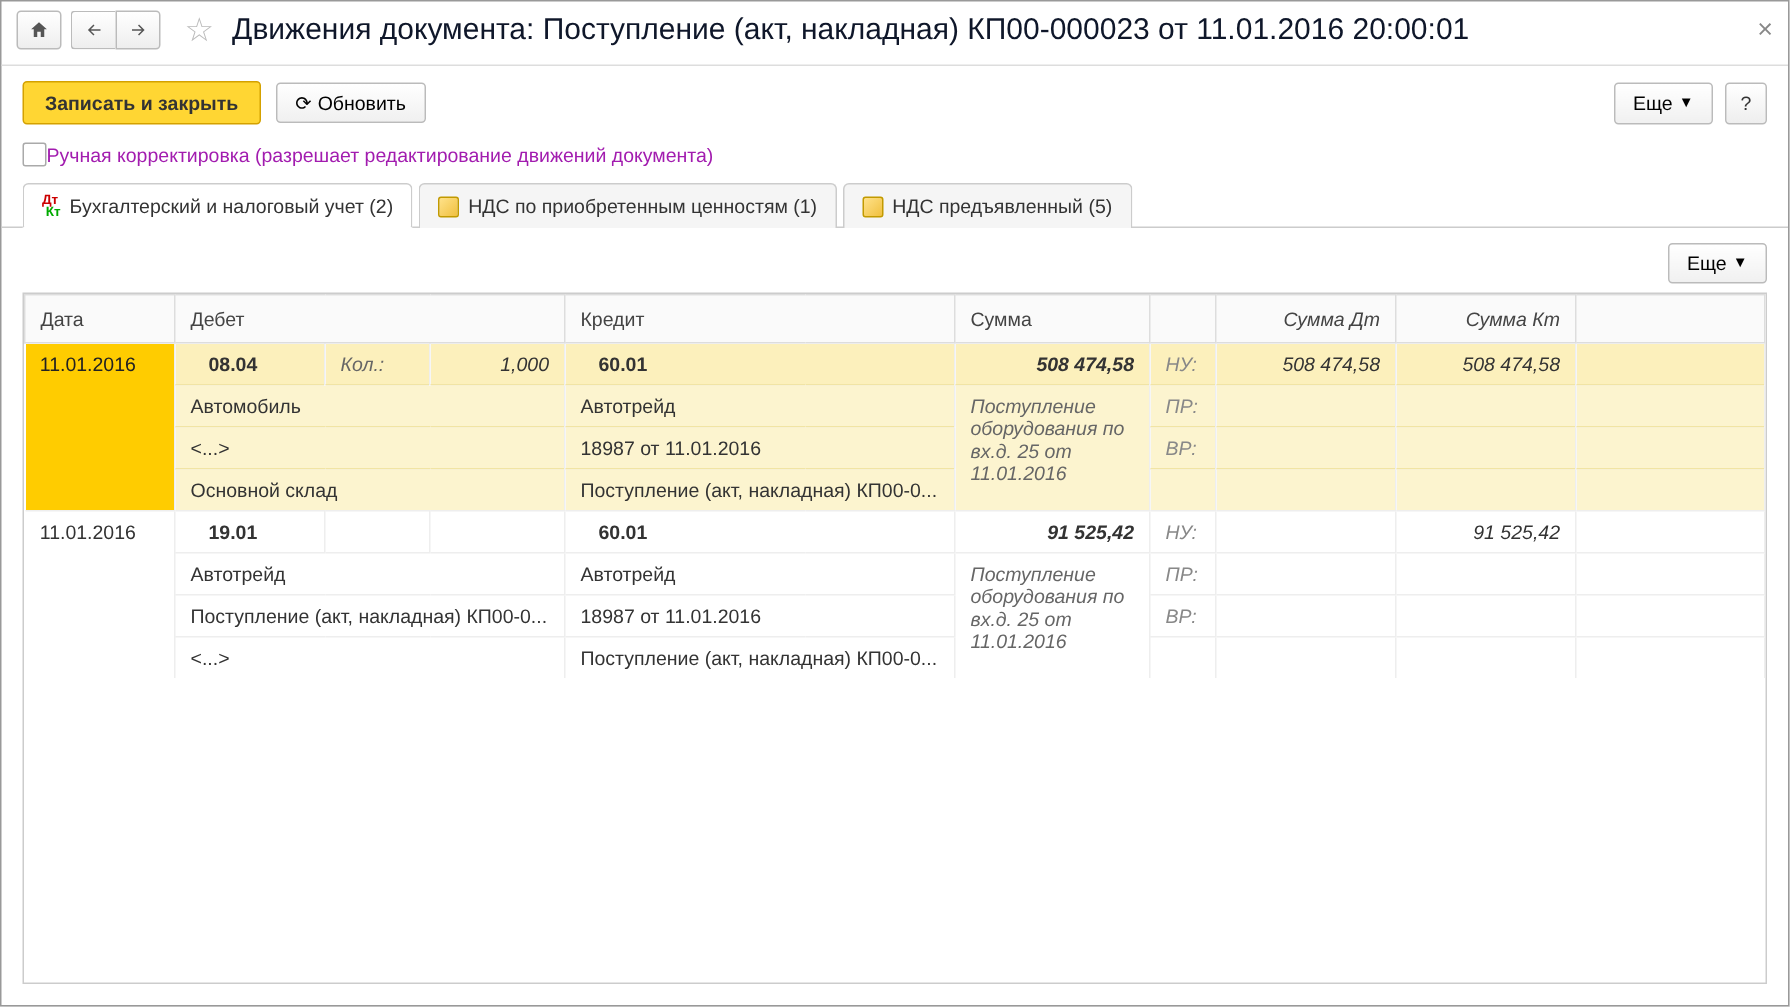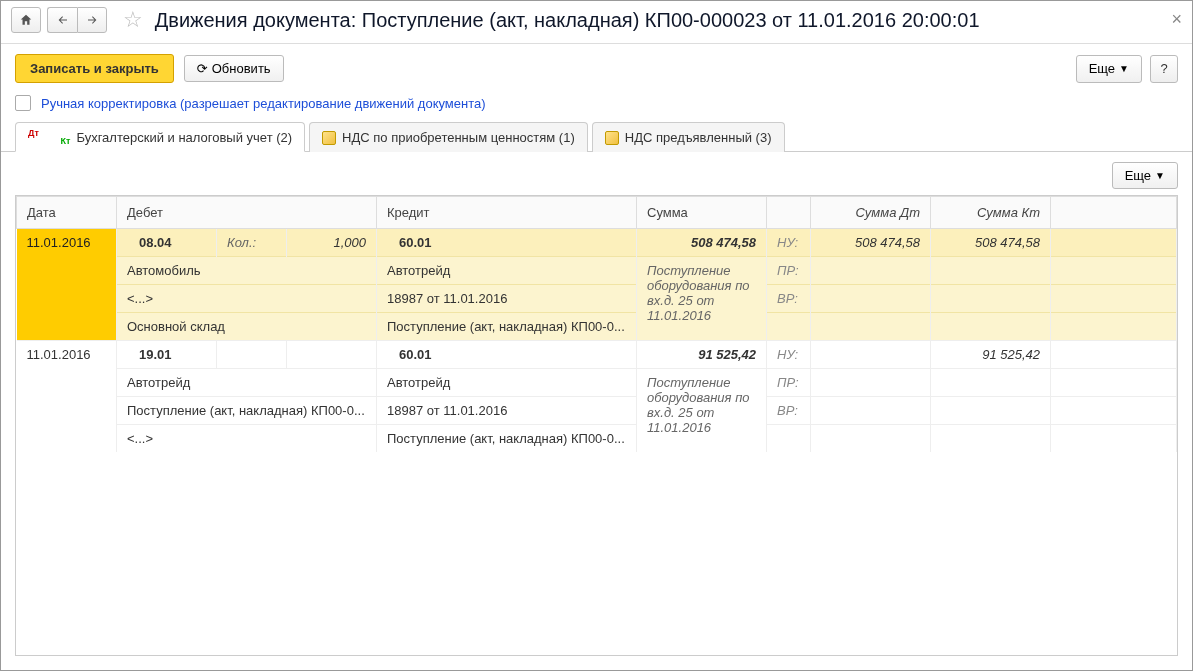--- a/index.html
+++ b/index.html
@@ -99,23 +99,22 @@
     background: linear-gradient(#fff,#eee);
     border-radius: 3px;
     width: 28px; height: 28px;
     display: inline-flex; align-items: center; justify-content: center;
     cursor: pointer;
   }
   .chk-row {
     display: flex;
     align-items: center;
     padding: 4px 14px 10px 14px;
-    gap: 10px;
-    font-size: 13px;
-    color: #1d4ed8;
+    font-size: 13px;
+    color: #a21caf;
   }
   .chk {
     width: 16px; height: 16px;
     border: 1px solid #aaa;
     border-radius: 2px;
     background: #fff;
     cursor: pointer;
   }
   .tabs {
     display: flex;
@@ -140,21 +139,21 @@
   .tab.active {
     background: #fff;
     border-bottom: 1px solid #fff;
   }
   .tab-icon-dtKt {
     font-size: 9px;
     line-height: 8px;
     font-weight: bold;
   }
   .tab-icon-dtKt .dt { color: #c00; }
-  .tab-icon-dtKt .kt { color: #0a0; margin-left: 30px; }
+  .tab-icon-dtKt .kt { color: #0a0; }
   .tab-icon-sheet {
     width: 14px; height: 14px;
     background: linear-gradient(135deg,#ffe28a,#f0c040);
     border: 1px solid #c29a00;
     border-radius: 2px;
   }
   .content {
     flex: 1;
     padding: 10px 14px 14px 14px;
     display: flex;
@@ -272,21 +271,21 @@
     <div class="tab active">
       <span class="tab-icon-dtKt"><span class="dt">Дт</span><br><span class="kt">&nbsp;Кт</span></span>
       <span>Бухгалтерский и налоговый учет (2)</span>
     </div>
     <div class="tab">
       <span class="tab-icon-sheet"></span>
       <span>НДС по приобретенным ценностям (1)</span>
     </div>
     <div class="tab">
       <span class="tab-icon-sheet"></span>
-      <span>НДС предъявленный (3)</span>
+      <span>НДС предъявленный (5)</span>
     </div>
   </div>
 
   <div class="content">
     <div class="inner-toolbar">
       <button class="btn-secondary">
         <span>Еще</span>
         <span style="font-size:10px;">▼</span>
       </button>
     </div>

